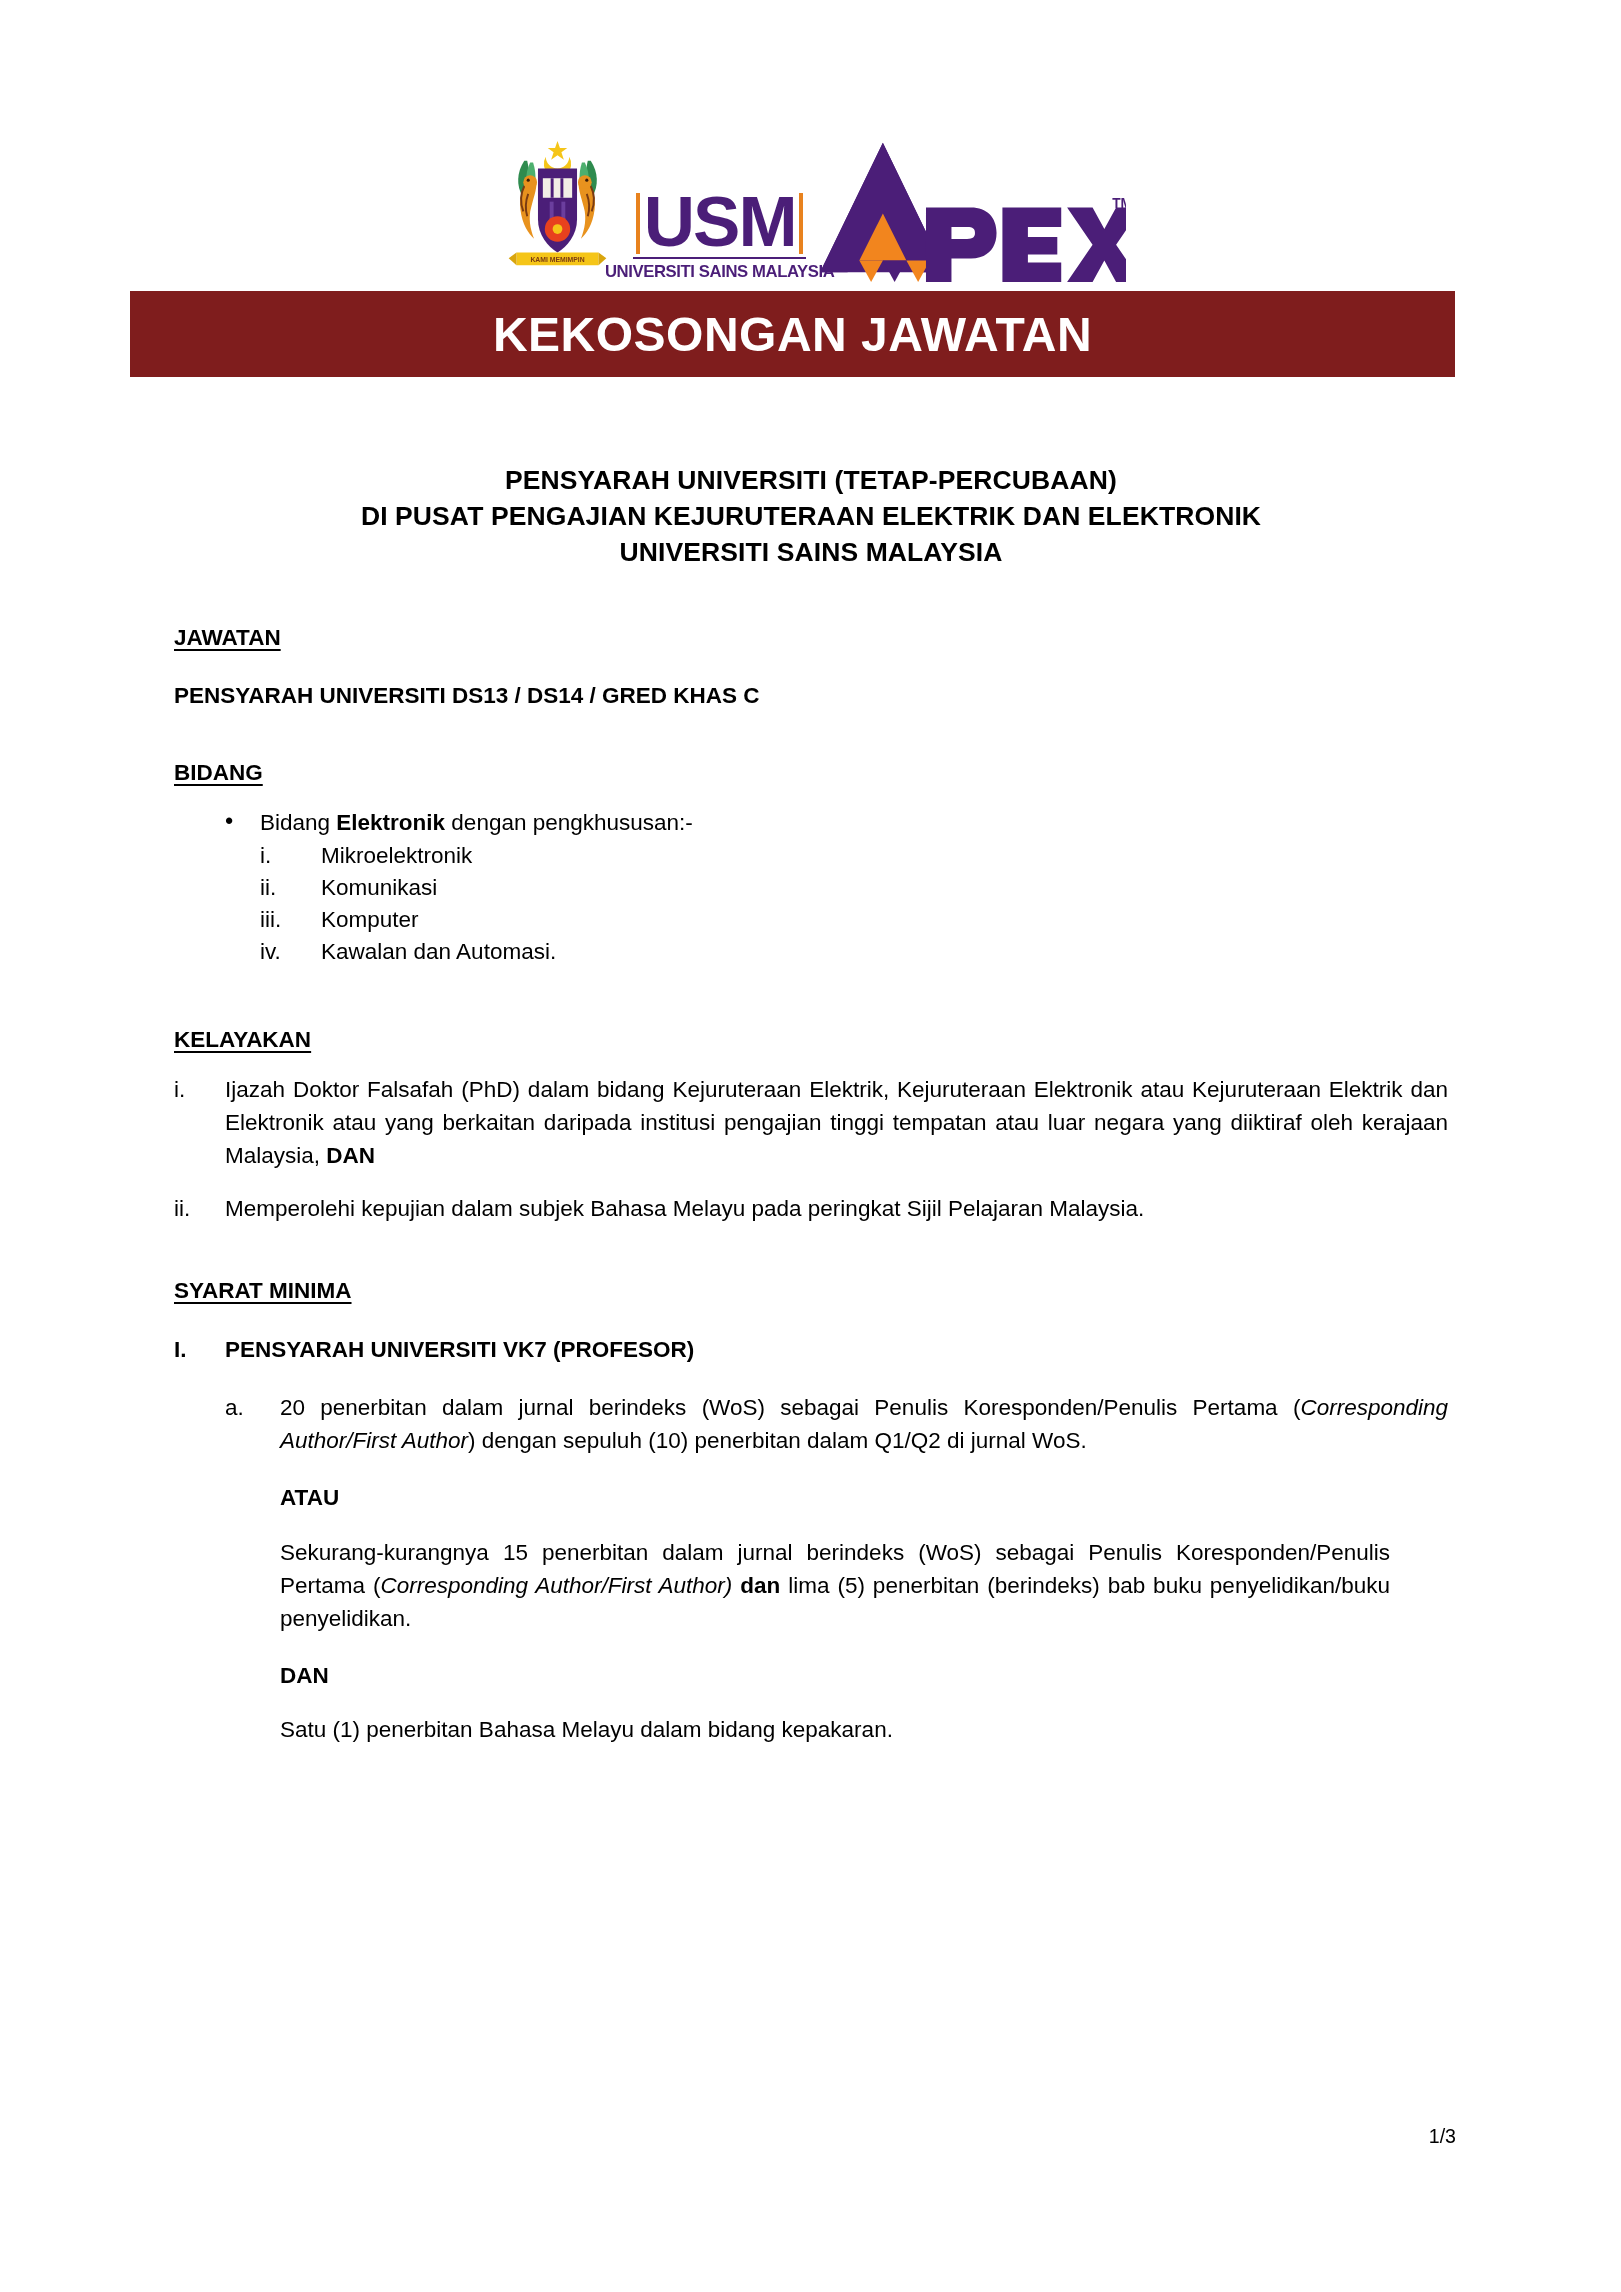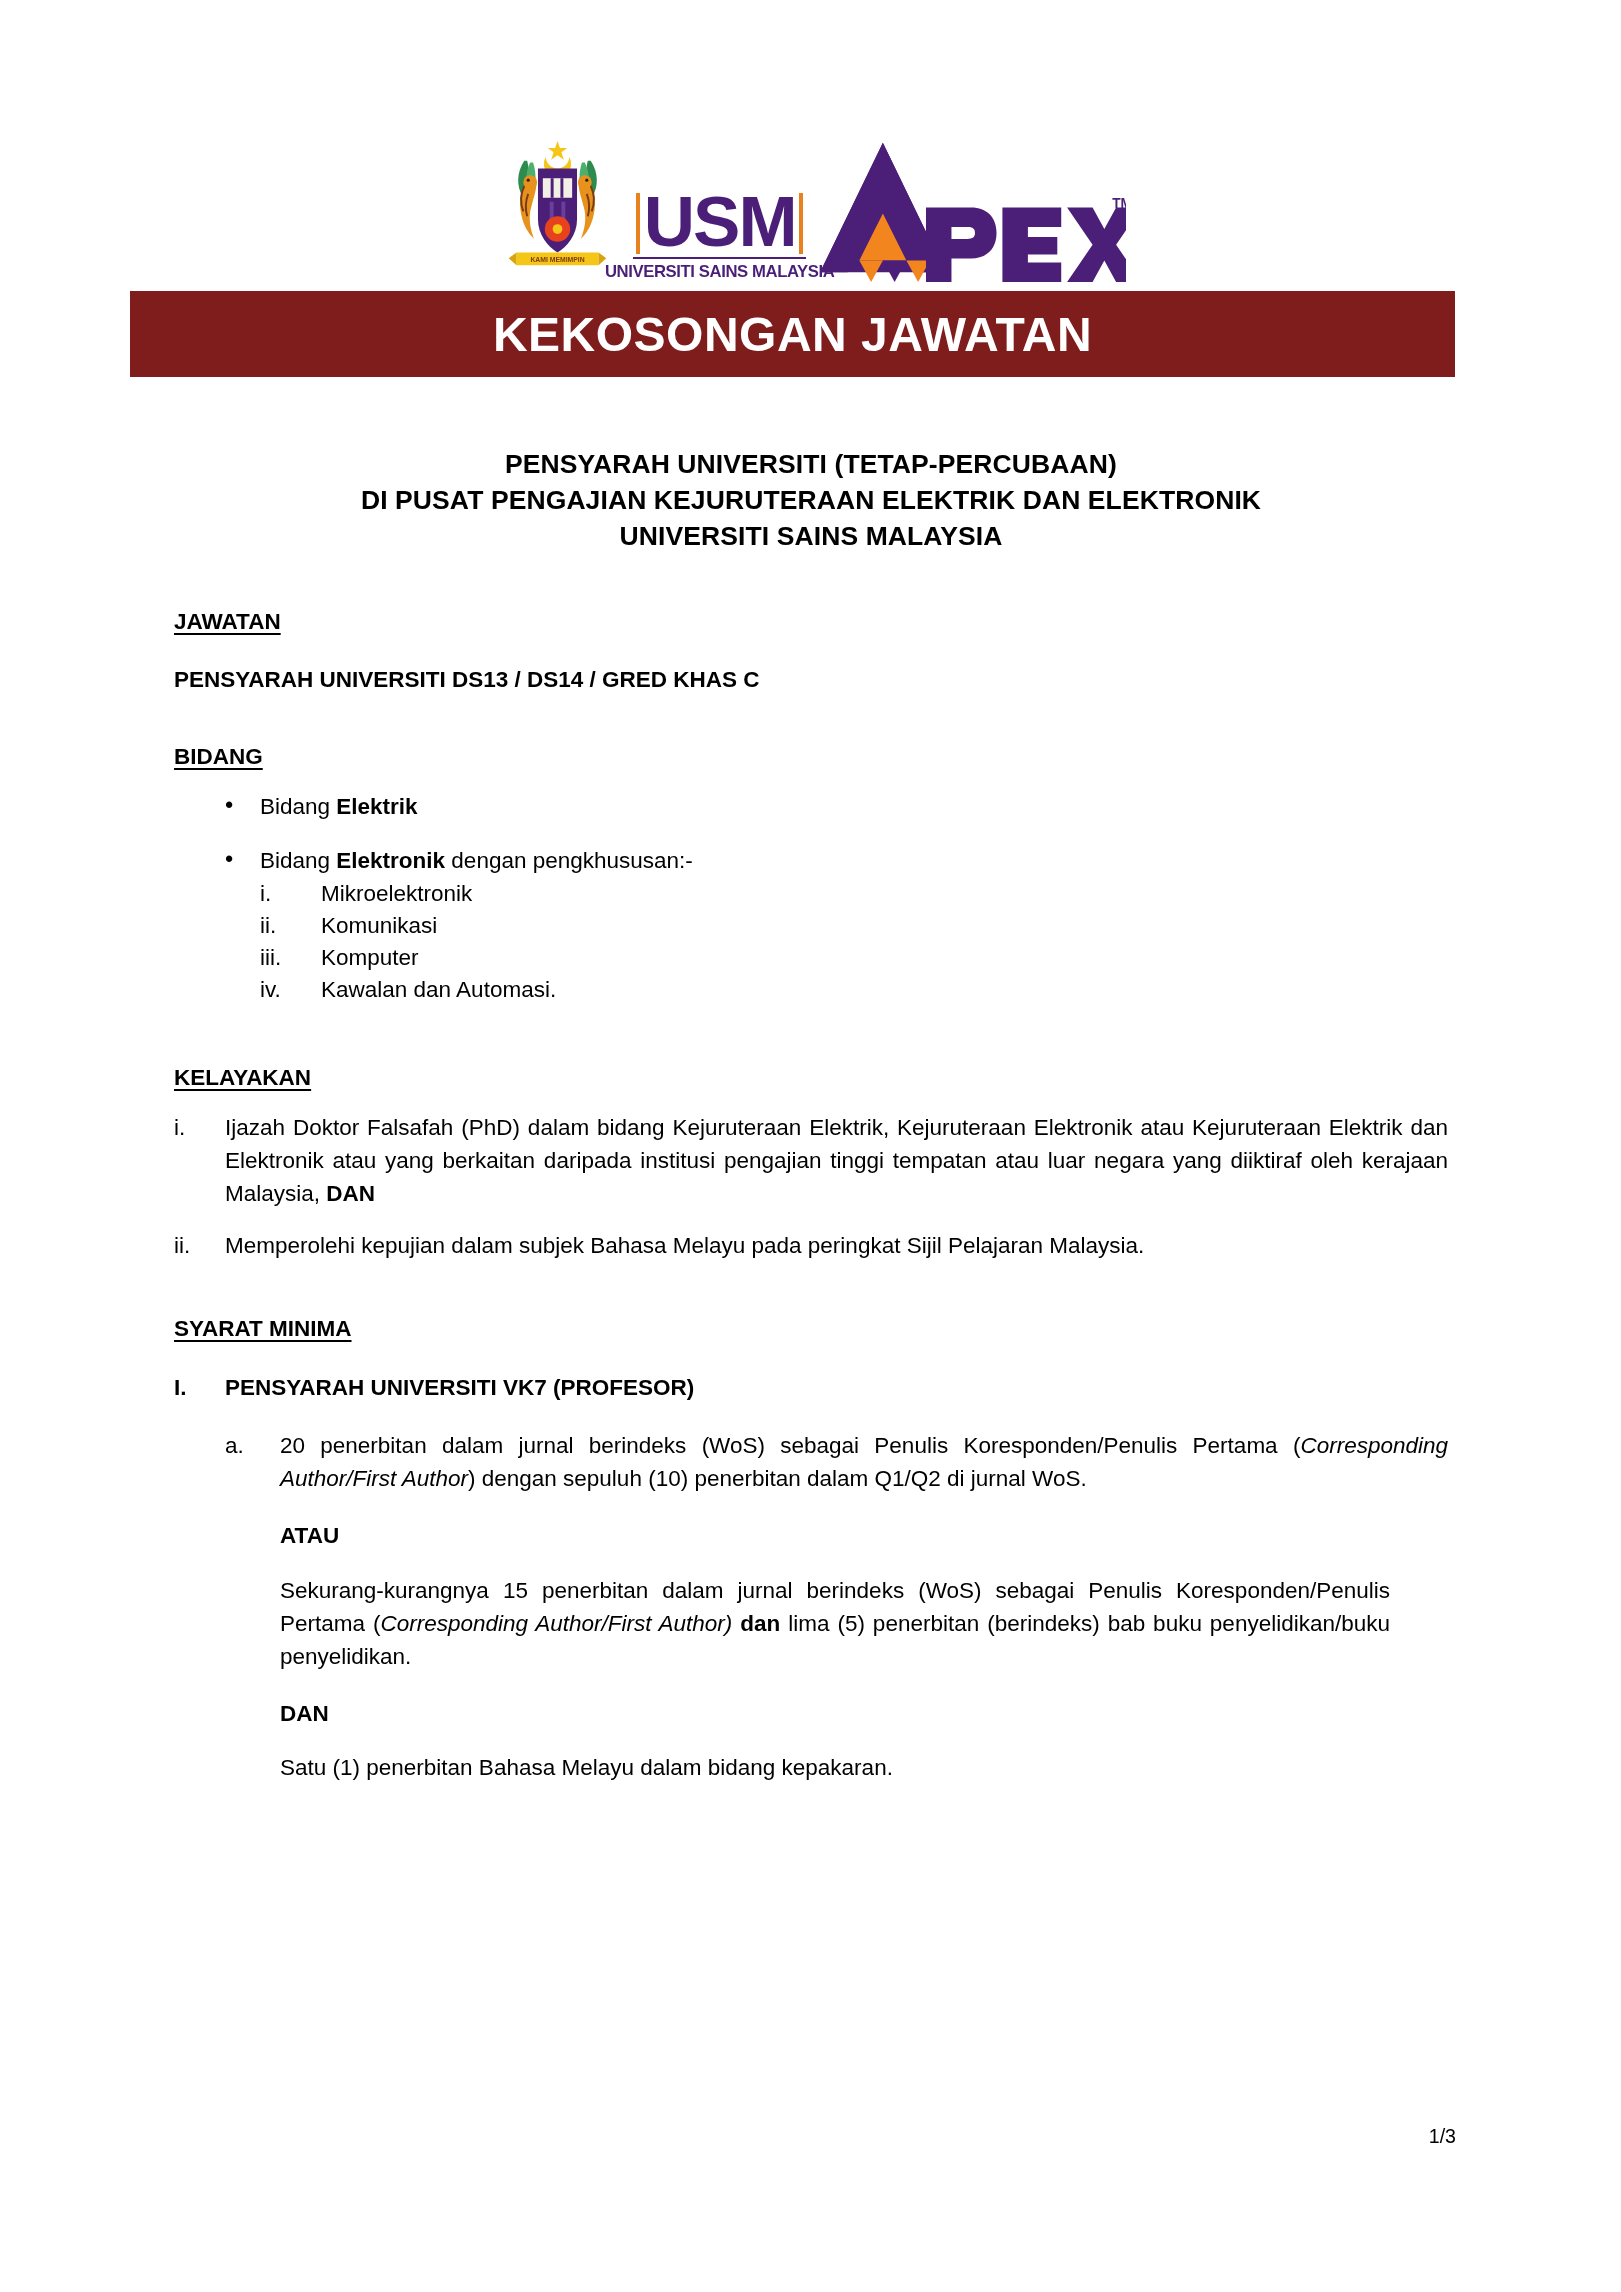--- a/index.html
+++ b/index.html
@@ -114,21 +114,21 @@
     color: #ffffff;
     font-family: "Liberation Sans", sans-serif;
     font-weight: bold;
     font-size: 48px;
     letter-spacing: 0.5px;
   }
 
   
   .content {
     position: absolute;
-    top: 446px;
+    top: 462px;
     left: 174px;
     width: 1274px;
   }
 
   .doc-title {
     text-align: center;
     font-weight: bold;
     font-size: 26.5px;
     line-height: 1.36;
     letter-spacing: 0.1px;
@@ -370,23 +370,20 @@
     </div>
 
     <div class="sec-jawatan">
       <div><span class="section-head">JAWATAN</span></div>
       <div class="job-title">PENSYARAH UNIVERSITI DS13 / DS14 / GRED KHAS C</div>
     </div>
 
     <div class="sec-bidang">
       <div><span class="section-head">BIDANG</span></div>
       <ul class="bidang-list">
-        <li>
-          <span>Bidang </span><b>Elektrik</b><span></span>
-        </li>
         <li>
           <span>Bidang </span><b>Elektronik</b><span> dengan pengkhususan:-</span>
           <ol class="roman">
             <li><span class="rn">i.</span><span>Mikroelektronik</span></li>
             <li><span class="rn">ii.</span><span>Komunikasi</span></li>
             <li><span class="rn">iii.</span><span>Komputer</span></li>
             <li><span class="rn">iv.</span><span>Kawalan dan Automasi.</span></li>
           </ol>
         </li>
       </ul>

